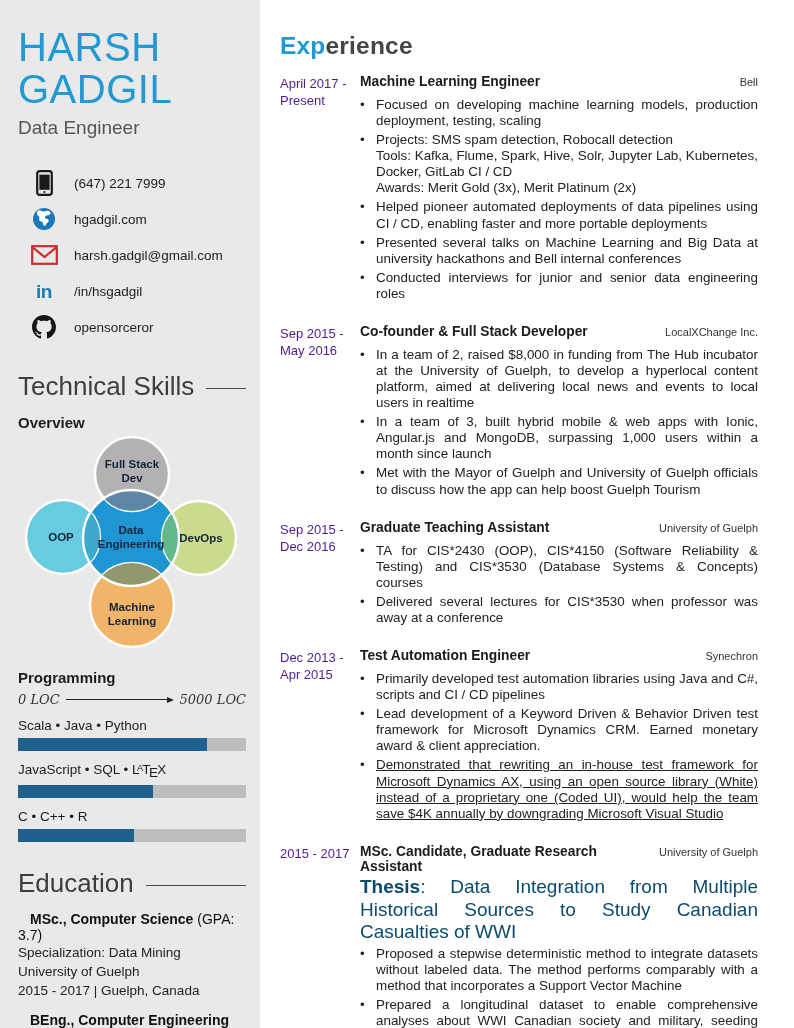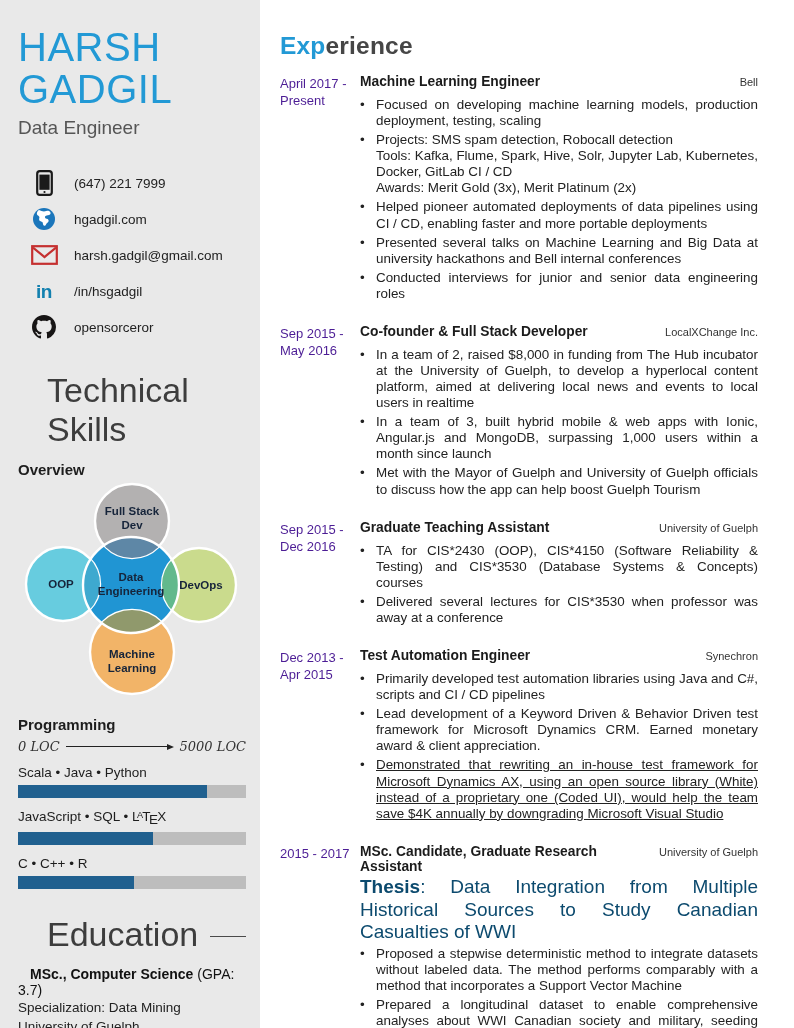--- a/index.html
+++ b/index.html
@@ -14,21 +14,21 @@
     padding:26px 14px 0 18px;
   }
   .name{font-size:40px;color:#2299d5;font-weight:400;letter-spacing:.5px;line-height:1.05;}
   .role{font-size:19px;color:#555;margin-top:7px;}
   .contacts{margin-top:26px;}
   .contact-row{display:flex;align-items:center;height:36px;}
   .contact-icon{width:28px;flex:none;display:flex;justify-content:center;align-items:center;margin-left:12px;}
   .contact-text{margin-left:16px;font-size:13.5px;color:#222;}
   .in-glyph{font-weight:bold;font-size:19px;color:#1380af;letter-spacing:-.5px;line-height:1;}
   
-  .side-h1{display:flex;align-items:center;font-size:34px;font-weight:400;color:#3d3d3d;margin-top:26px;margin-left:29px;}
+  .side-h1{display:flex;align-items:center;font-size:26px;font-weight:400;color:#3d3d3d;margin-top:26px;}
   .side-h1 .rule{flex:1;border-top:1.5px solid #4a4a4a;margin-left:12px;margin-top:4px;}
   .side-h2{font-size:15px;font-weight:bold;color:#1d1d1d;margin:12px 0 2px 0;}
   
   .venn-wrap{margin-top:2px;}
   
   .axis{display:flex;align-items:center;margin:6px 0 2px 0;}
   .axis-label{font-family:"DejaVu Serif",serif;font-style:italic;font-size:13px;color:#333;}
   .axis-line{flex:1;display:flex;align-items:center;margin:0 6px;}
   .axis-line .shaft{flex:1;border-top:1.2px solid #222;}
   .axis-line .head{width:0;height:0;border-left:7px solid #222;border-top:3.5px solid transparent;border-bottom:3.5px solid transparent;}

